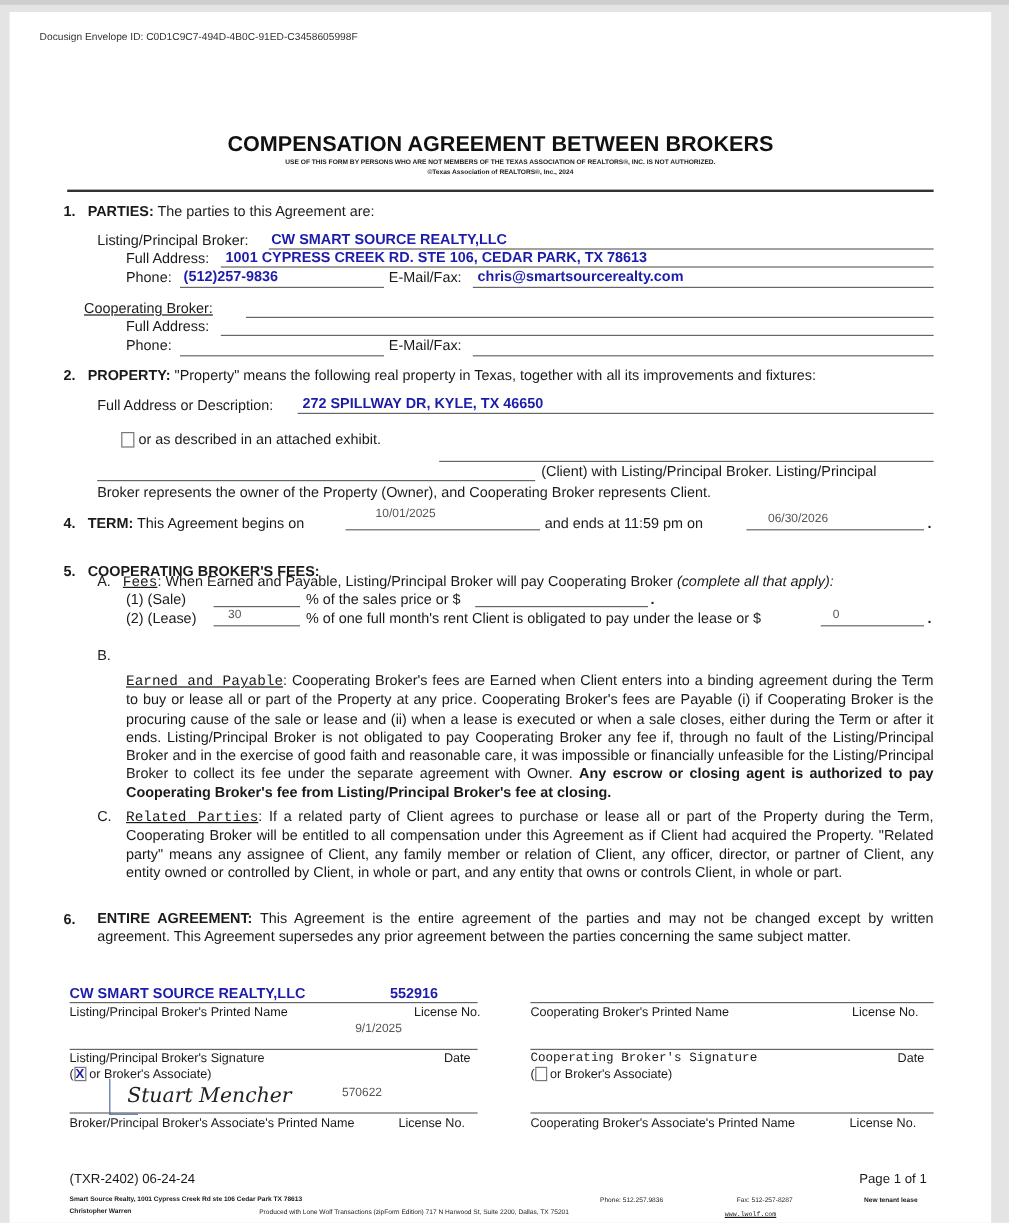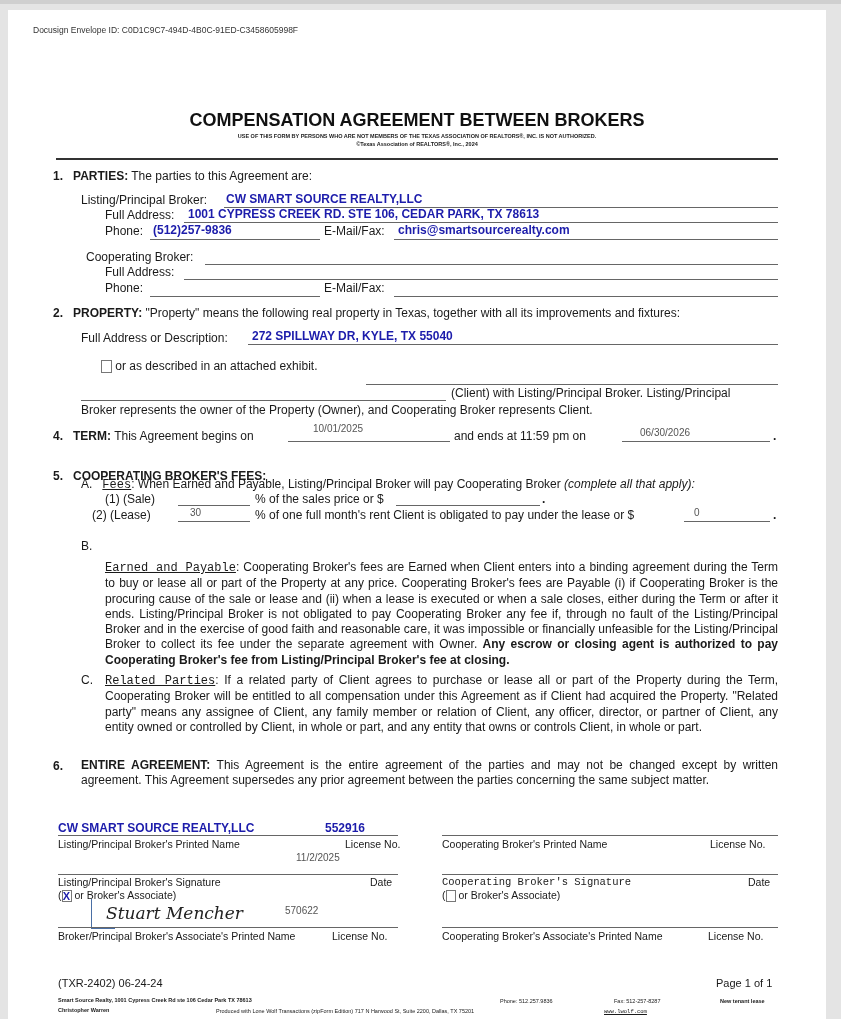--- a/index.html
+++ b/index.html
@@ -58,40 +58,40 @@
   <div class="abs blue" style="left:180px; top:197px;">1001 CYPRESS CREEK RD. STE 106, CEDAR PARK, TX  78613</div>
   <div class="line" style="left:176px; top:212px; width:594px;"></div>
 
   <div class="abs t" style="left:97px; top:214px;">Phone:</div>
   <div class="abs blue" style="left:145px; top:213px;">(512)257-9836</div>
   <div class="line" style="left:142px; top:229px; width:170px;"></div>
   <div class="abs t" style="left:316px; top:214px;">E-Mail/Fax:</div>
   <div class="abs blue" style="left:390px; top:213px;">chris@smartsourcerealty.com</div>
   <div class="line" style="left:386px; top:229px; width:384px;"></div>
 
-  <div class="abs t" style="left:78px; top:240px;">Cooperating Broker:</div>
+  <div class="abs t" style="left:62px; top:240px;text-decoration:underline;">Cooperating Broker:</div>
   <div class="abs blue" style="left:200px; top:239px;"></div>
   <div class="line" style="left:197px; top:254px; width:573px;"></div>
 
   <div class="abs t" style="left:97px; top:255px;">Full Address:</div>
   <div class="abs blue" style="left:180px; top:254px;"></div>
   <div class="line" style="left:176px; top:269px; width:594px;"></div>
 
   <div class="abs t" style="left:97px; top:271px;">Phone:</div>
   <div class="line" style="left:142px; top:286px; width:170px;"></div>
   <div class="abs t" style="left:316px; top:271px;">E-Mail/Fax:</div>
   <div class="line" style="left:386px; top:286px; width:384px;"></div>
 
   <div class="abs t" style="left:45px; top:296px;">
     <span class="num">2.</span>&nbsp;&nbsp;
     <span class="b">PROPERTY:</span>
     <span>"Property" means the following real property in Texas, together with all its improvements and fixtures:</span>
   </div>
   <div class="abs t" style="left:73px; top:321px;">Full Address or Description:</div>
-  <div class="abs blue" style="left:244px; top:319px;">272 SPILLWAY DR, KYLE, TX  55040</div>
+  <div class="abs blue" style="left:244px; top:319px;">272 SPILLWAY DR, KYLE, TX  46650</div>
   <div class="line" style="left:240px; top:334px; width:530px;"></div>
   <div class="abs t" style="left:73px; top:349px;margin-left:20px;">
     <span class="cb"></span>
     <span>or as described in an attached exhibit.</span>
   </div>
 
   <div class="line" style="left:358px; top:374px; width:412px;"></div>
   <div class="line" style="left:73px; top:390px; width:365px;"></div>
   <div class="abs t" style="left:443px; top:376px;">(Client)  with  Listing/Principal  Broker.  Listing/Principal</div>
   <div class="abs t" style="left:73px; top:393px;">Broker represents the owner of the Property (Owner), and Cooperating Broker represents Client.</div>
@@ -116,21 +116,21 @@
   <div class="abs t" style="left:73px; top:467px;">
     <span>A.</span>&nbsp;&nbsp;
     <span class="ul">Fees</span><span>: When Earned and Payable, Listing/Principal Broker will pay Cooperating Broker </span><i>(complete all that apply):</i>
   </div>
   <div class="abs t" style="left:97px; top:482px;">(1)  (Sale)</div>
   <div class="line" style="left:170px; top:495px; width:72px;"></div>
   <div class="abs t" style="left:247px; top:482px;">% of the sales price or $</div>
   <div class="line" style="left:388px; top:495px; width:144px;"></div>
   <div class="abs t b" style="left:534px; top:482px;">.</div>
 
-  <div class="abs t" style="left:84px; top:498px;">(2)  (Lease)</div>
+  <div class="abs t" style="left:97px; top:498px;">(2)  (Lease)</div>
   <div class="abs fill" style="left:182px; top:497px;">30</div>
   <div class="line" style="left:170px; top:511px; width:72px;"></div>
   <div class="abs t" style="left:247px; top:498px;">% of one full month's rent Client is obligated to pay under the lease or $</div>
   <div class="abs fill" style="left:686px; top:497px;">0</div>
   <div class="line" style="left:676px; top:511px; width:86px;"></div>
   <div class="abs t b" style="left:765px; top:498px;">.</div>
 
   <div class="abs t" style="left:73px; top:529px;">B.</div>
   <div class="para" style="left:97px; top:529px; width:673px;margin-top:21px;">
     <span class="ul">Earned and Payable</span><span>: Cooperating Broker's fees are Earned when Client enters into a binding agreement during the Term to buy or lease all or part of the Property at any price. Cooperating Broker's fees are Payable (i) if Cooperating Broker is the procuring cause of the sale or lease and (ii) when a lease is executed or when a sale closes, either during the Term or after it ends. Listing/Principal Broker is not obligated to pay Cooperating Broker any fee if, through no fault of the Listing/Principal Broker and in the exercise of good faith and reasonable care, it was impossible or financially unfeasible for the Listing/Principal Broker to collect its fee under the separate agreement with Owner. </span><span class="b">Any escrow or closing agent is authorized to pay Cooperating Broker's fee from Listing/Principal Broker's fee at closing.</span>
@@ -146,21 +146,21 @@
   </div>
   <div class="para" style="left:73px; top:748px; width:697px;">
     <span class="b">ENTIRE AGREEMENT:</span> <span>This Agreement is the entire agreement of the parties and may not be changed except by written agreement. This Agreement supersedes any prior agreement between the parties concerning the same subject matter.</span>
   </div>
 
   <div class="abs blue" style="left:50px; top:811px;">CW SMART SOURCE REALTY,LLC</div>
   <div class="abs blue" style="left:317px; top:811px;">552916</div>
   <div class="line" style="left:50px; top:825px; width:340px;"></div>
   <div class="abs sig-label" style="left:50px; top:828px;">Listing/Principal Broker's Printed Name</div>
   <div class="abs sig-label" style="left:337px; top:828px;">License No.</div>
-  <div class="abs fill" style="left:288px; top:842px;">11/2/2025</div>
+  <div class="abs fill" style="left:288px; top:842px;">9/1/2025</div>
 
   <div class="line" style="left:50px; top:864px; width:340px;"></div>
   <div class="abs sig-label" style="left:50px; top:866px;">Listing/Principal Broker's Signature</div>
   <div class="abs sig-label" style="left:362px; top:866px;">Date</div>
   <div class="abs sig-label" style="left:50px; top:879px;">
     <span>(</span><span class="cb" style="width:10px;height:12px;color:#1c1cab;font-weight:bold;font-size:11px;line-height:10px;text-align:center;">X</span>
     <span>or Broker's Associate)</span>
   </div>
   <div class="abs" style="left:83px; top:889px; width:24px; height:30px; border-left:1px solid #4a6fa5; border-bottom:1px solid #4a6fa5;"></div>
   <div class="abs signature" style="left:98px; top:893px;">Stuart Mencher</div>

